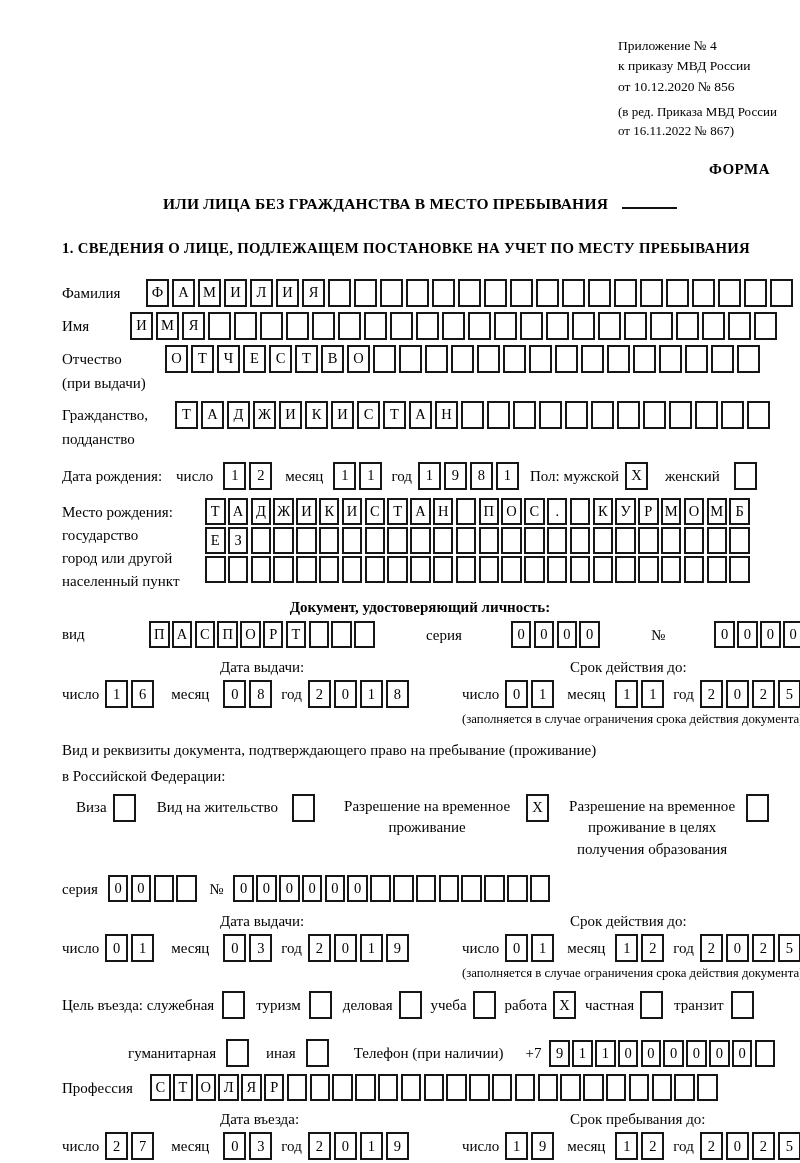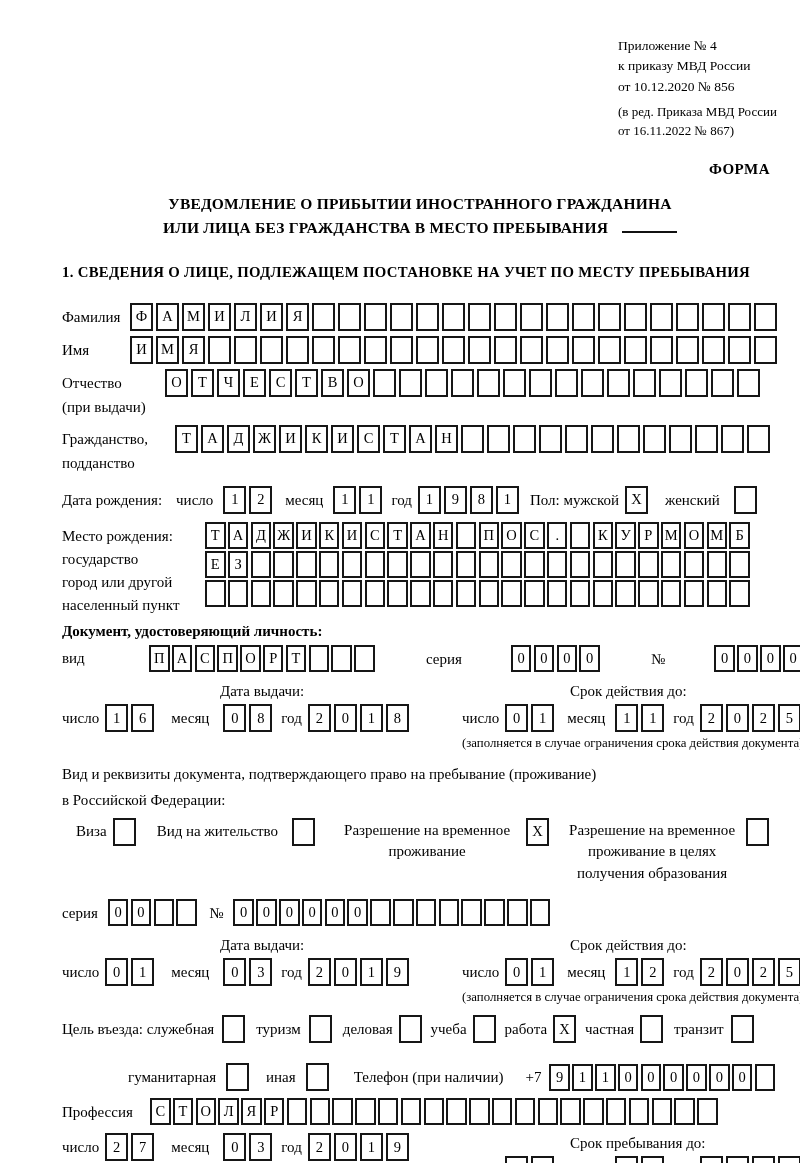--- a/index.html
+++ b/index.html
@@ -20,21 +20,21 @@
   .cells{display:inline-flex;flex:0 0 auto;}
   .cell{
     display:inline-flex;justify-content:center;align-items:center;box-sizing:content-box;
     width:19px;height:24px;border:2px solid #161616;margin-right:3px;
     font-size:14.5px;font-family:"Liberation Serif","DejaVu Serif",serif;flex:0 0 auto;background:#fff;
   }
   .cell.cs{width:16.5px;margin-right:2.3px;height:23px;}
   .inl{display:inline-flex;align-items:center;white-space:nowrap;}
   .lbl{line-height:28px;white-space:nowrap;}
   .stack > div{margin-bottom:1px;}
-  .center-bold{font-weight:bold;margin-top:6px;margin-bottom:4px;}
+  .center-bold{text-align:center;font-weight:bold;margin-top:6px;margin-bottom:4px;}
   .dates{display:flex;margin-top:8px;}
   .dcol-l{flex:0 0 400px;}
   .dcol-r{flex:1 1 auto;}
   .dtitle{line-height:1.35;margin-bottom:3px;}
   .dtitle.tl{padding-left:158px;}
   .dtitle.tr{padding-left:108px;}
   .fillnote{font-size:12.8px;margin-top:4px;white-space:nowrap;}
   .para{margin-top:10px;line-height:1.75;}
   .optrow{display:flex;align-items:flex-start;margin-top:4px;margin-left:14px;}
   .optlbl{line-height:27px;white-space:nowrap;}
@@ -52,27 +52,26 @@
     <div>к приказу МВД России</div>
     <div>от 10.12.2020 № 856</div>
   </div>
   <div class="hdr-ed">
     <div>(в ред. Приказа МВД России</div>
     <div>от 16.11.2022 № 867)</div>
   </div>
   <div class="forma">ФОРМА</div>
 
   <div class="title">
-    <div>УВЕДОМЛЕНИЕ О ПРИБЫТИИ ИНОСТРАННОГО ГРАЖДАНИНА</div>
     <div><span>ИЛИ ЛИЦА БЕЗ ГРАЖДАНСТВА В МЕСТО ПРЕБЫВАНИЯ</span><span class="blank"></span></div>
   </div>
 
   <div class="sect">1. СВЕДЕНИЯ О ЛИЦЕ, ПОДЛЕЖАЩЕМ ПОСТАНОВКЕ НА УЧЕТ ПО МЕСТУ ПРЕБЫВАНИЯ</div>
 
-  <div class="frow" style="margin-top:22px;">
+  <div class="frow" style="margin-top:22px;gap:16px;">
     <span class="lblcol" style="width:68px;">Фамилия</span>
     <span class="cells">
         <span class="cell">Ф</span>
         <span class="cell">А</span>
         <span class="cell">М</span>
         <span class="cell">И</span>
         <span class="cell">Л</span>
         <span class="cell">И</span>
         <span class="cell">Я</span>
         <span class="cell"></span>
@@ -577,20 +576,21 @@
         <span class="cell cs"></span>
         <span class="cell cs"></span>
         <span class="cell cs"></span>
         <span class="cell cs"></span>
         <span class="cell cs"></span>
       </span>
   </div>
 
   <div class="dates">
     <div class="dcol-l">
+      <div class="dtitle tl">Дата въезда:</div>
       <div class="inl">
         <span class="lbl">число</span>
         <span class="cells ml6">
             <span class="cell">2</span>
             <span class="cell">7</span>
           </span>
         <span class="lbl ml14">месяц</span>
         <span class="cells ml14">
             <span class="cell">0</span>
             <span class="cell">3</span>

